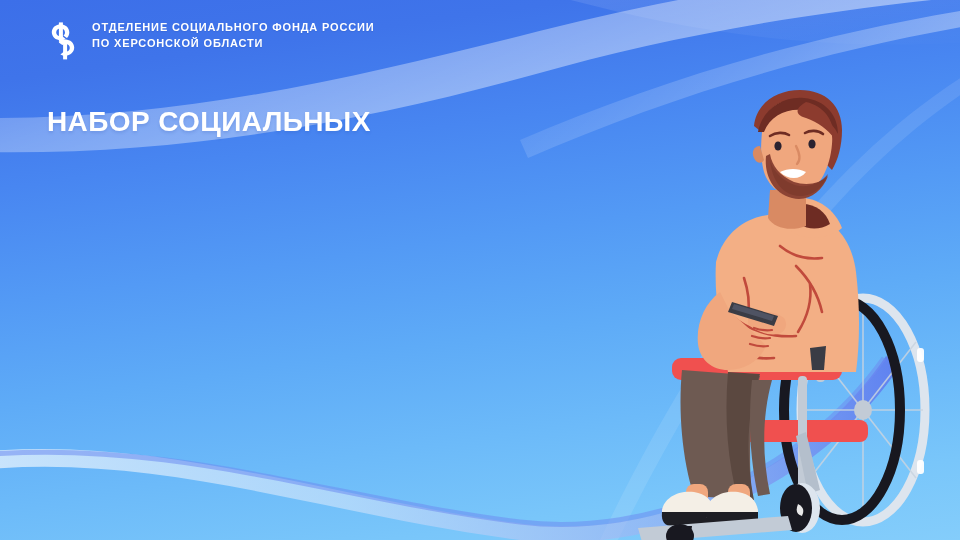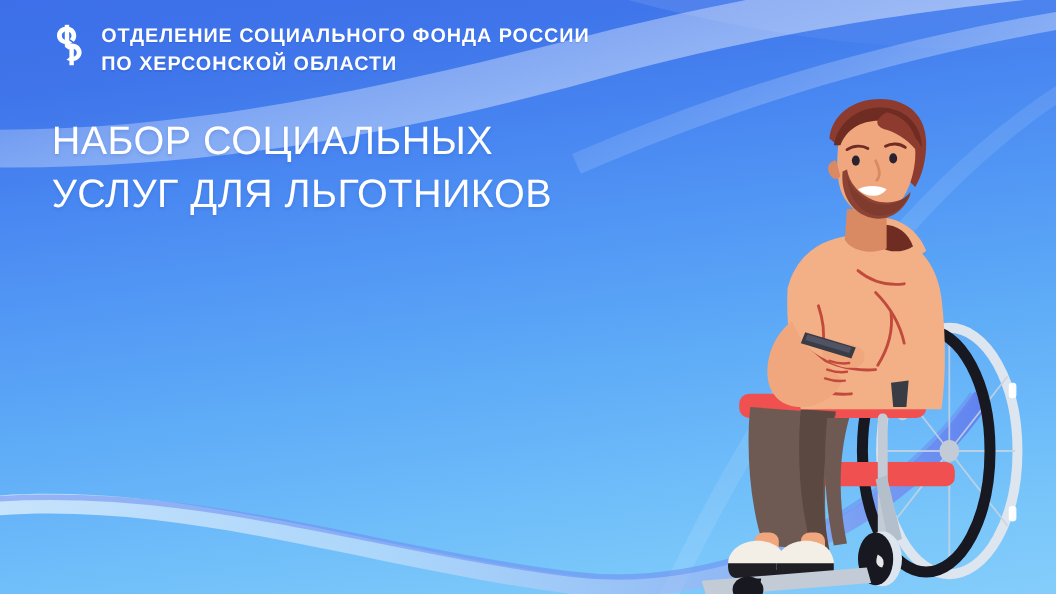--- a/index.html
+++ b/index.html
@@ -30,37 +30,37 @@
   
   .header {
     position:absolute;
     left:46px; top:20px;
     display:flex; align-items:flex-start; gap:12px;
     z-index:6;
   }
   .logo-mark { width:34px; height:38px; flex:none; margin-top:2px; }
   .header-text {
     color:#ffffff;
-    font-size:18px;
+    font-size:11px;
     font-weight:bold;
     letter-spacing:0.85px;
     line-height:1.42;
     text-transform:uppercase;
     white-space:pre-line;
     text-shadow:0 1px 1px rgba(25,60,150,.18);
   }
 
   
   .headline {
     position:absolute;
     left:47px; top:104px;
     z-index:6;
     color:#ffffff;
-    font-size:36px;
-    font-weight:normal;
+    font-size:28px;
+    font-weight:bold;
     letter-spacing:0.4px;
     line-height:1.32;
     text-transform:uppercase;
     text-shadow:0 2px 3px rgba(30,70,160,.16);
   }
   .headline .ln { display:block; white-space:nowrap; }
 
   
   .illustration {
     position:absolute;
@@ -127,21 +127,20 @@
                  l-3.5,-2.7 C14.4,18.5 16.8,17.6 19.4,17.6 Z"></path>
         <path d="M17.1,17.9 h4.0 v19.5 h-4.0 Z"></path>
       </g>
     </svg>
     <div class="header-text">ОТДЕЛЕНИЕ СОЦИАЛЬНОГО ФОНДА РОССИИ
 ПО ХЕРСОНСКОЙ ОБЛАСТИ</div>
   </div>
 
   <h1 class="headline">
     <span class="ln">НАБОР СОЦИАЛЬНЫХ</span>
-    <span class="ln">УСЛУГ ДЛЯ ЛЬГОТНИКОВ</span>
   </h1>
 
   <svg class="illustration" viewBox="0 0 340 460">
 
     <rect x="196" y="182" width="9" height="120" rx="4" fill="#C2CBD6"></rect>
 
     <g>
       <ellipse cx="243" cy="330" rx="62" ry="112" fill="none" stroke="#DDE5EE" stroke-width="9"></ellipse>
       <g stroke="#C9D4E0" stroke-width="1.6" opacity="0.85">
         <line x1="243" y1="222" x2="243" y2="438"></line>

